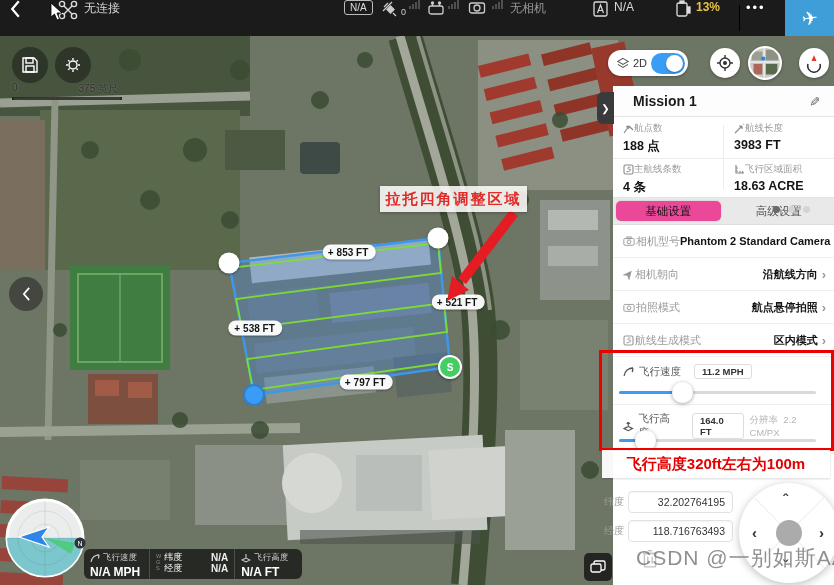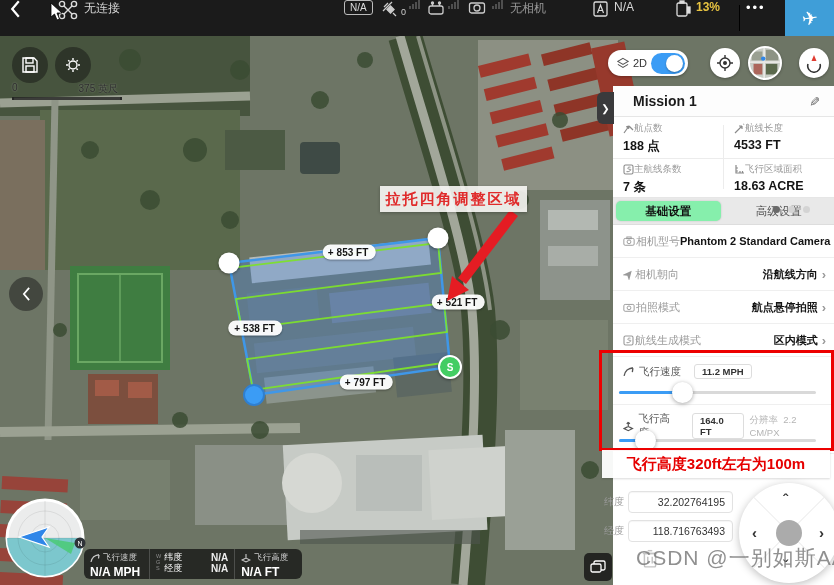--- a/index.html
+++ b/index.html
@@ -74,21 +74,21 @@
   .stat-value{font-size:12.5px;font-weight:bold;color:#141414;margin-top:3px;white-space:nowrap;}
   .stat-vline{position:absolute;left:110px;top:8px;width:1px;height:64px;background:#ececec;}
   .stat-hline{position:absolute;left:0;top:41px;width:221px;height:1px;background:#ececec;}
   .pagedots{position:absolute;left:160px;top:89px;display:flex;gap:8px;z-index:17;}
   .pagedots i{width:7px;height:7px;border-radius:50%;background:#d4d4d4;}
   .pagedots i.on{background:#6a6a6a;}
 
   .tabs{height:26px;background:#e9e9e9;display:flex;align-items:center;border-bottom:1px solid #ddd;}
   .tab{flex:1;height:20px;margin:0 3px;display:flex;align-items:center;justify-content:center;
     font-size:11.5px;color:#555;border-radius:5px;}
-  .tab.active{background:#86efac;color:#111;font-weight:bold;box-shadow:0 0 2px rgba(0,0,0,.18);}
+  .tab.active{background:#ec4899;color:#111;font-weight:normal;box-shadow:0 0 2px rgba(0,0,0,.18);}
 
   .set-row{height:32px;border-bottom:1px solid #efefef;display:flex;align-items:center;
     padding:0 8px 0 10px;justify-content:space-between;}
   .set-left{display:flex;align-items:center;gap:1px;font-size:11px;color:#9a9a9a;white-space:nowrap;}
   .set-right{display:flex;align-items:center;gap:4px;}
   .set-value{font-size:11px;font-weight:bold;color:#141414;white-space:nowrap;}
   .chev{color:#9a9a9a;font-size:13px;font-weight:bold;}
 
   .slider-row{position:relative;height:48px;border-bottom:1px solid #efefef;}
   .sl-head{display:flex;align-items:center;gap:5px;padding:7px 8px 0 10px;font-size:10.5px;color:#555;}
@@ -504,31 +504,31 @@
           </div>
         <div class="stat-value">188 点</div>
       </div>
       <div class="stat-cell" style="left:111px;top:0;">
         <div class="stat-label">
           <svg width="11" height="11" viewBox="0 0 11 11">
             <path d="M1 10 L8 3 M8 3 L5 3 M8 3 L8 6 M9.5 1.5 L10 1" stroke="#8a8a8a" stroke-width="1.2" fill="none"></path>
             </svg>
           <span>航线长度</span>
           </div>
-        <div class="stat-value">4533 FT</div>
+        <div class="stat-value">3983 FT</div>
       </div>
       <div class="stat-cell" style="left:0;top:41px;">
         <div class="stat-label">
           <svg width="11" height="11" viewBox="0 0 11 11">
             <rect x="1" y="1" width="9" height="9" rx="1.5" stroke="#8a8a8a" fill="none" stroke-width="1.1"></rect>
             <path d="M7.5 3.2 C4 2.5 4 5.5 7 5.3 C9.5 5.2 6 8.5 3.5 7.6" stroke="#8a8a8a" stroke-width="1" fill="none"></path>
             </svg>
           <span>主航线条数</span>
           </div>
-        <div class="stat-value">7 条</div>
+        <div class="stat-value">4 条</div>
       </div>
       <div class="stat-cell" style="left:111px;top:41px;">
         <div class="stat-label">
           <svg width="11" height="11" viewBox="0 0 11 11">
             <path d="M2 1 V9 H10 M2 4 H4 M2 7 H4 M6 9 V7 M8.5 9 V7" stroke="#8a8a8a" stroke-width="1.2" fill="none"></path>
             </svg>
           <span>飞行区域面积</span>
           </div>
         <div class="stat-value">18.63 ACRE</div>
       </div>

